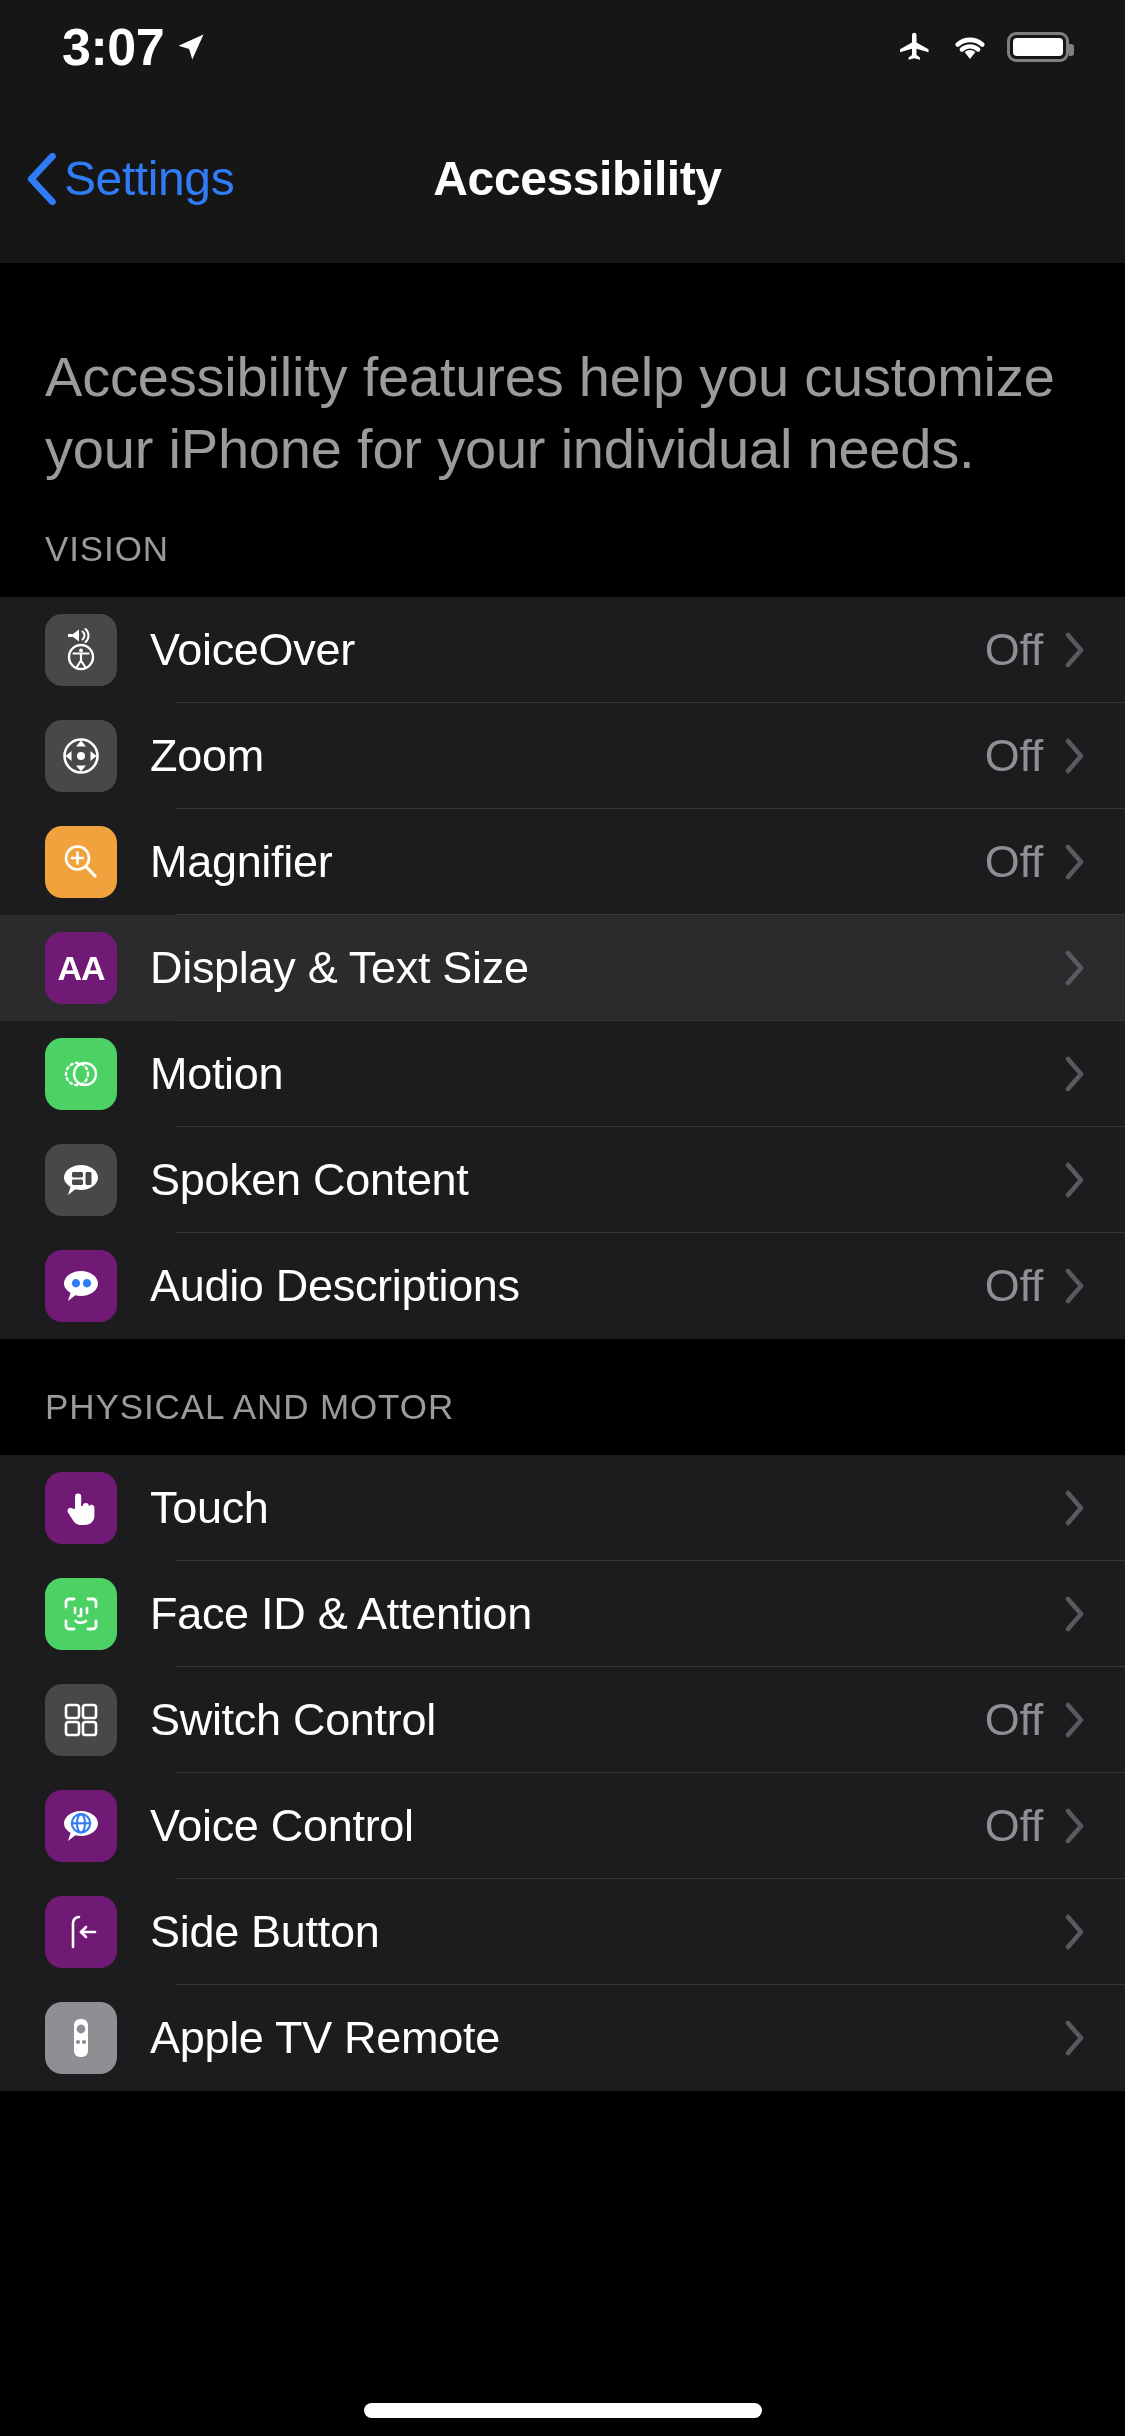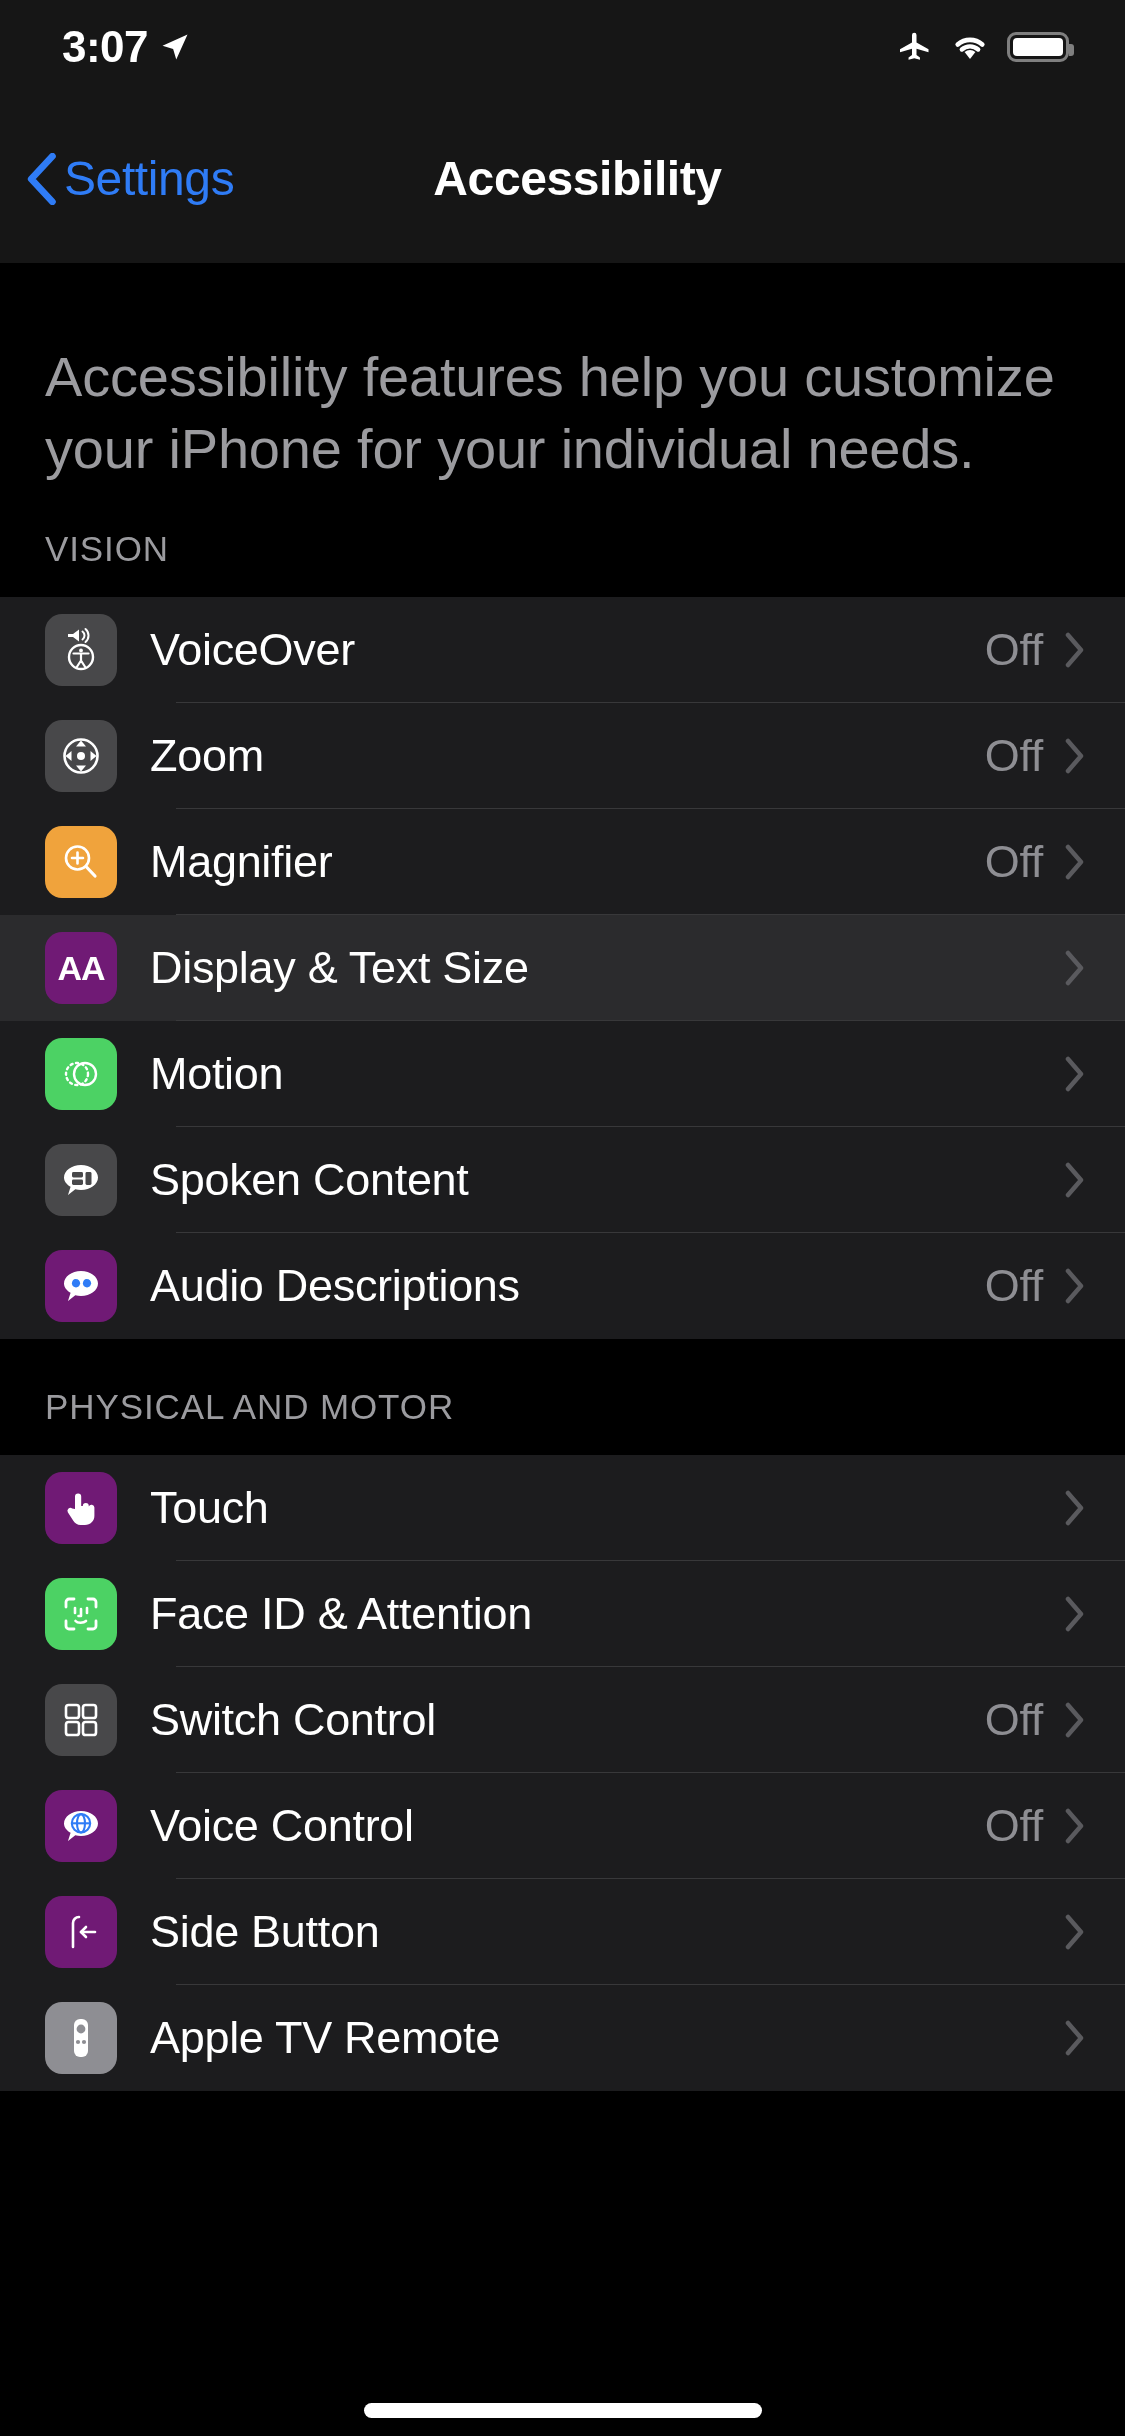--- a/index.html
+++ b/index.html
@@ -13,21 +13,21 @@
   .screen { position:relative; width:1125px; height:2436px; background:#000; }
 
   
   .statusbar {
     position:absolute; top:0; left:0; width:1125px; height:94px;
     background:#161616;
     display:flex; align-items:center; justify-content:space-between;
     padding:0 56px 0 62px;
   }
   .sb-left { display:flex; align-items:center; gap:12px; }
-  .sb-time { color:#fff; font-size:44px; font-weight:600; letter-spacing:-0.5px; }
+  .sb-time { color:#fff; font-size:52px; font-weight:600; letter-spacing:-0.5px; }
   .sb-right { display:flex; align-items:center; gap:18px; }
   .ico-loc { width:30px; height:30px; display:block; }
   .ico-plane { width:36px; height:36px; display:block; }
   .ico-wifi { width:38px; height:30px; display:block; }
   .batt {
     position:relative; width:62px; height:30px;
     border:3px solid rgba(255,255,255,0.45); border-radius:9px;
     display:flex; align-items:center; padding:3px;
   }
   .batt::after {

